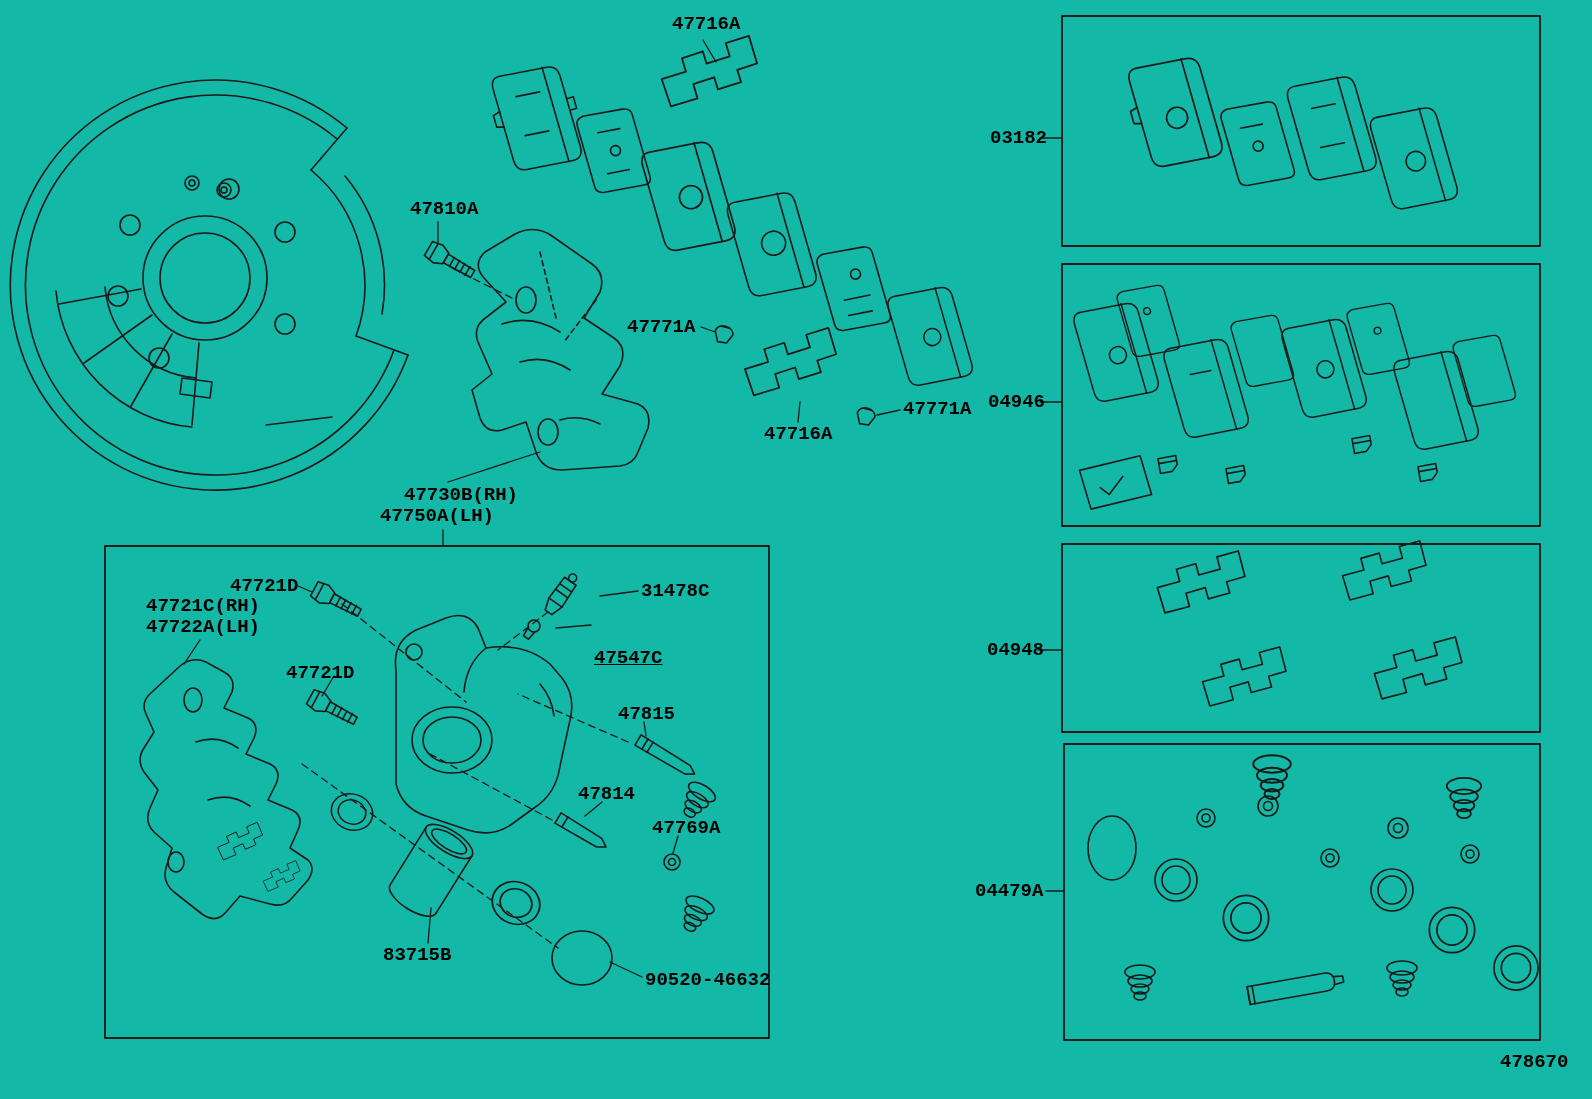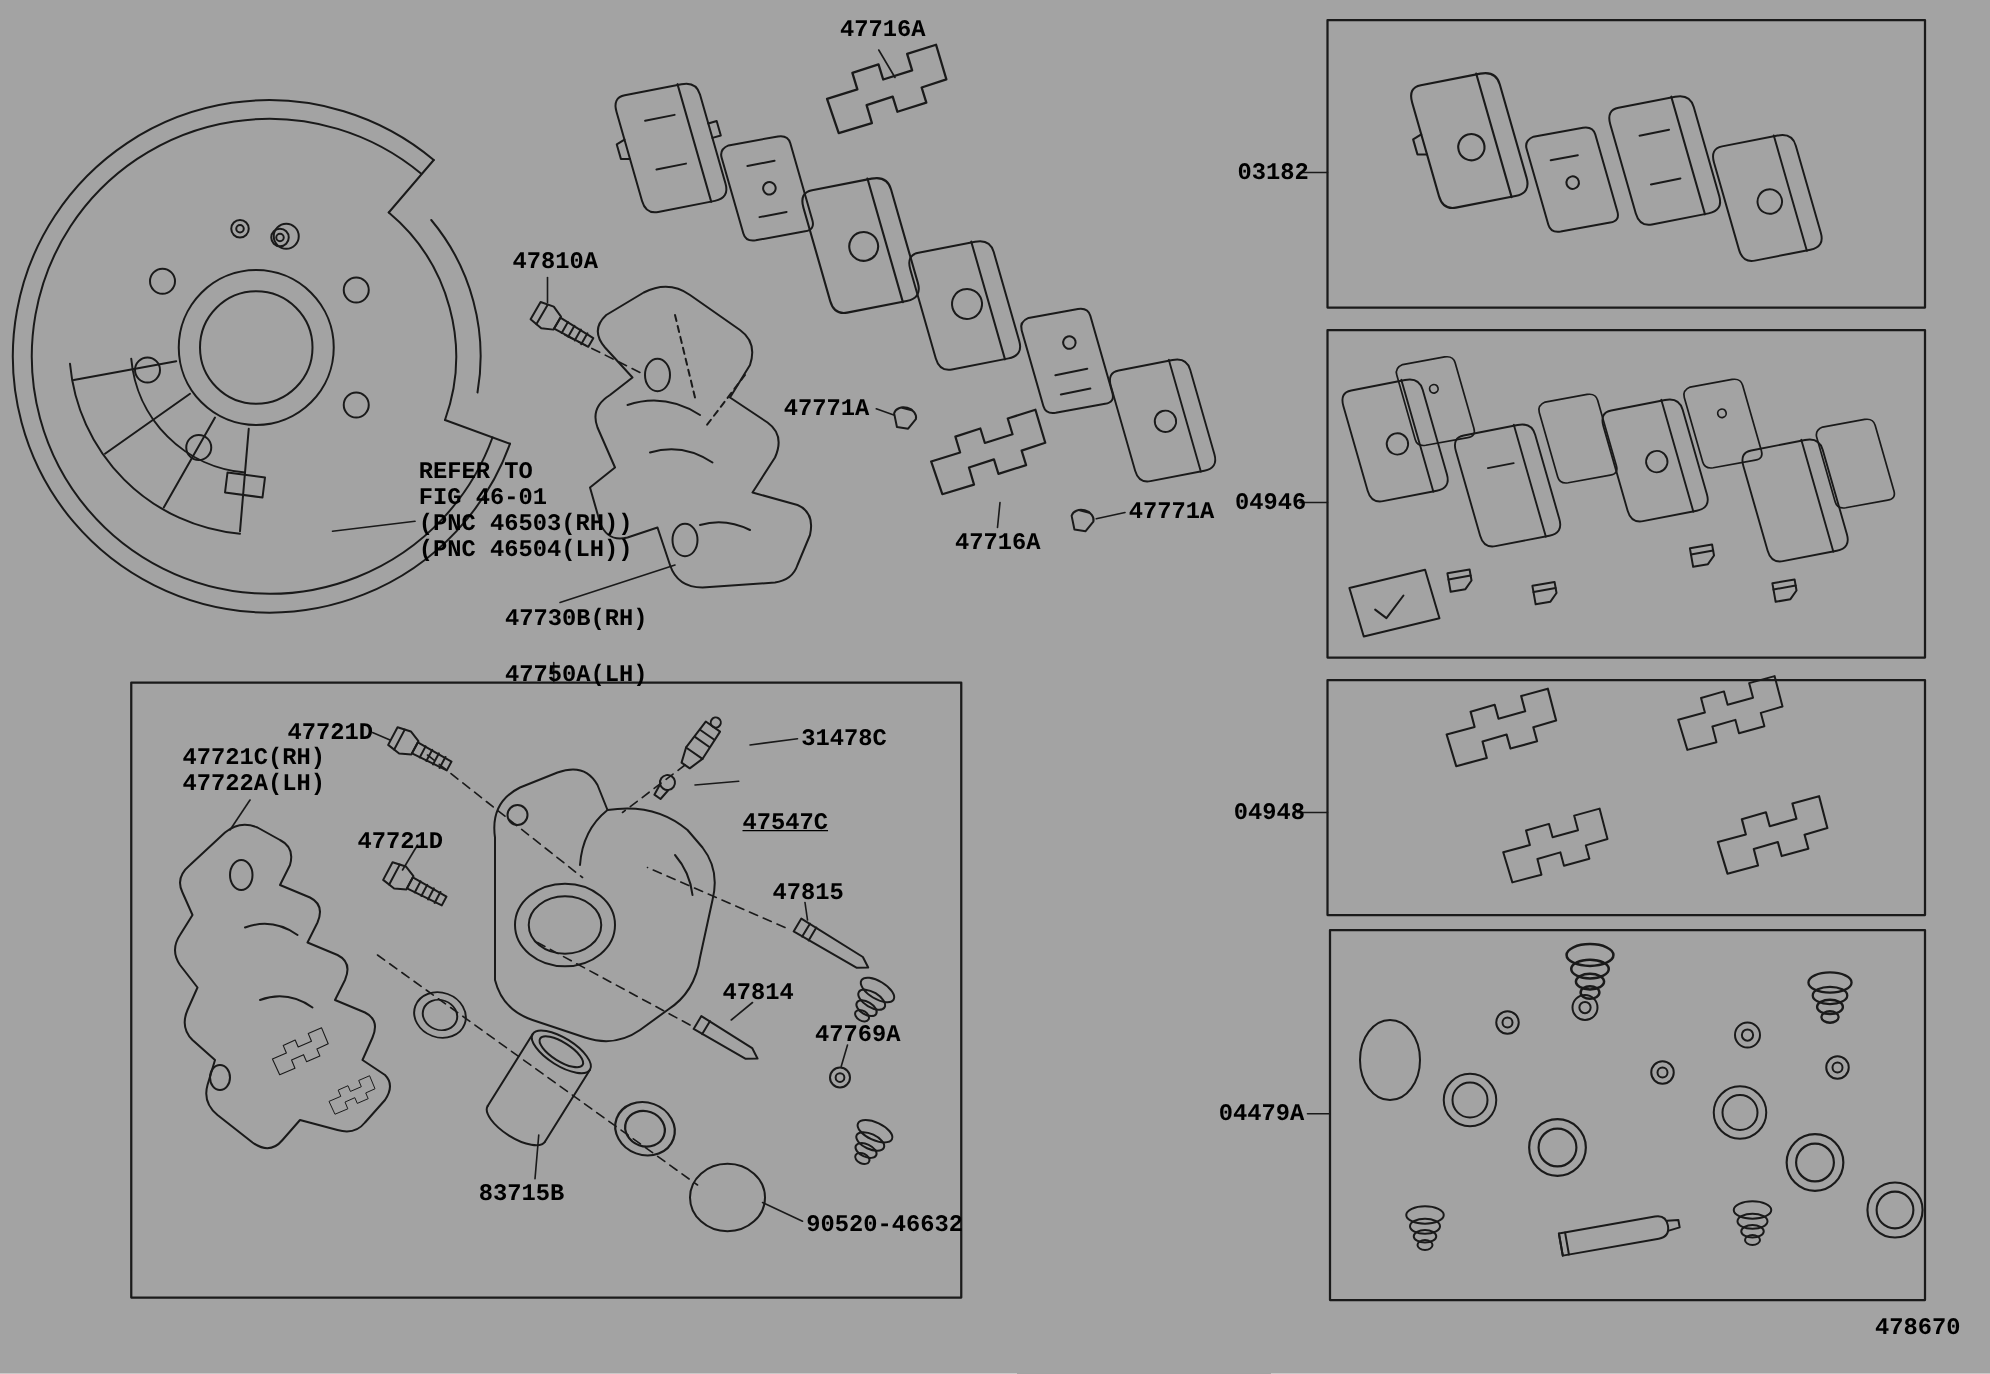--- a/index.html
+++ b/index.html
@@ -1,18 +1,18 @@
 <!DOCTYPE html>
 <html><head>
 <meta charset="utf-8">
 <style>
   * { margin:0; padding:0; box-sizing:border-box; }
   html,body { background:#ffffff; }
   .stage {
-    position:relative; width:1592px; height:1099px; background:#a3a3a3;
+    position:relative; width:1592px; height:1099px; background:#14b8a6;
     overflow:hidden; font-family:"Liberation Mono","DejaVu Sans Mono",monospace;
   }
   svg.art { position:absolute; left:0; top:0; }
   .lbl {
     position:absolute; font-weight:700; font-size:19px; line-height:21px;
     color:#000; white-space:nowrap; letter-spacing:0;
   }
   .note div { line-height:21px; }
 </style>
 </head>
@@ -373,29 +373,23 @@
       <line x1="302" y1="764" x2="558" y2="948"></line>
     </g>
   </svg>
 
   <div class="lbl" style="left:672px; top:14px;">47716A</div>
   <div class="lbl" style="left:410px; top:199px;">47810A</div>
   <div class="lbl" style="left:627px; top:317px;">47771A</div>
   <div class="lbl" style="left:903px; top:399px;">47771A</div>
   <div class="lbl" style="left:764px; top:424px;">47716A</div>
 
-  <div class="lbl note" style="left:335px; top:367px;">
-    <div>REFER TO</div>
-    <div>FIG 46-01</div>
-    <div>(PNC 46503(RH))</div>
-    <div>(PNC 46504(LH))</div>
-  </div>
 
   <div class="lbl" style="left:404px; top:485px;">47730B(RH)</div>
-  <div class="lbl" style="left:404px; top:506px;margin-top:24px;">47750A(LH)</div>
+  <div class="lbl" style="left:380px; top:506px;">47750A(LH)</div>
 
   <div class="lbl" style="left:230px; top:576px;">47721D</div>
   <div class="lbl" style="left:641px; top:581px;">31478C</div>
   <div class="lbl" style="left:594px; top:648px;text-decoration:underline;">47547C</div>
   <div class="lbl" style="left:146px; top:596px;">47721C(RH)</div>
   <div class="lbl" style="left:146px; top:617px;">47722A(LH)</div>
   <div class="lbl" style="left:286px; top:663px;">47721D</div>
   <div class="lbl" style="left:618px; top:704px;">47815</div>
   <div class="lbl" style="left:578px; top:784px;">47814</div>
   <div class="lbl" style="left:652px; top:818px;">47769A</div>

